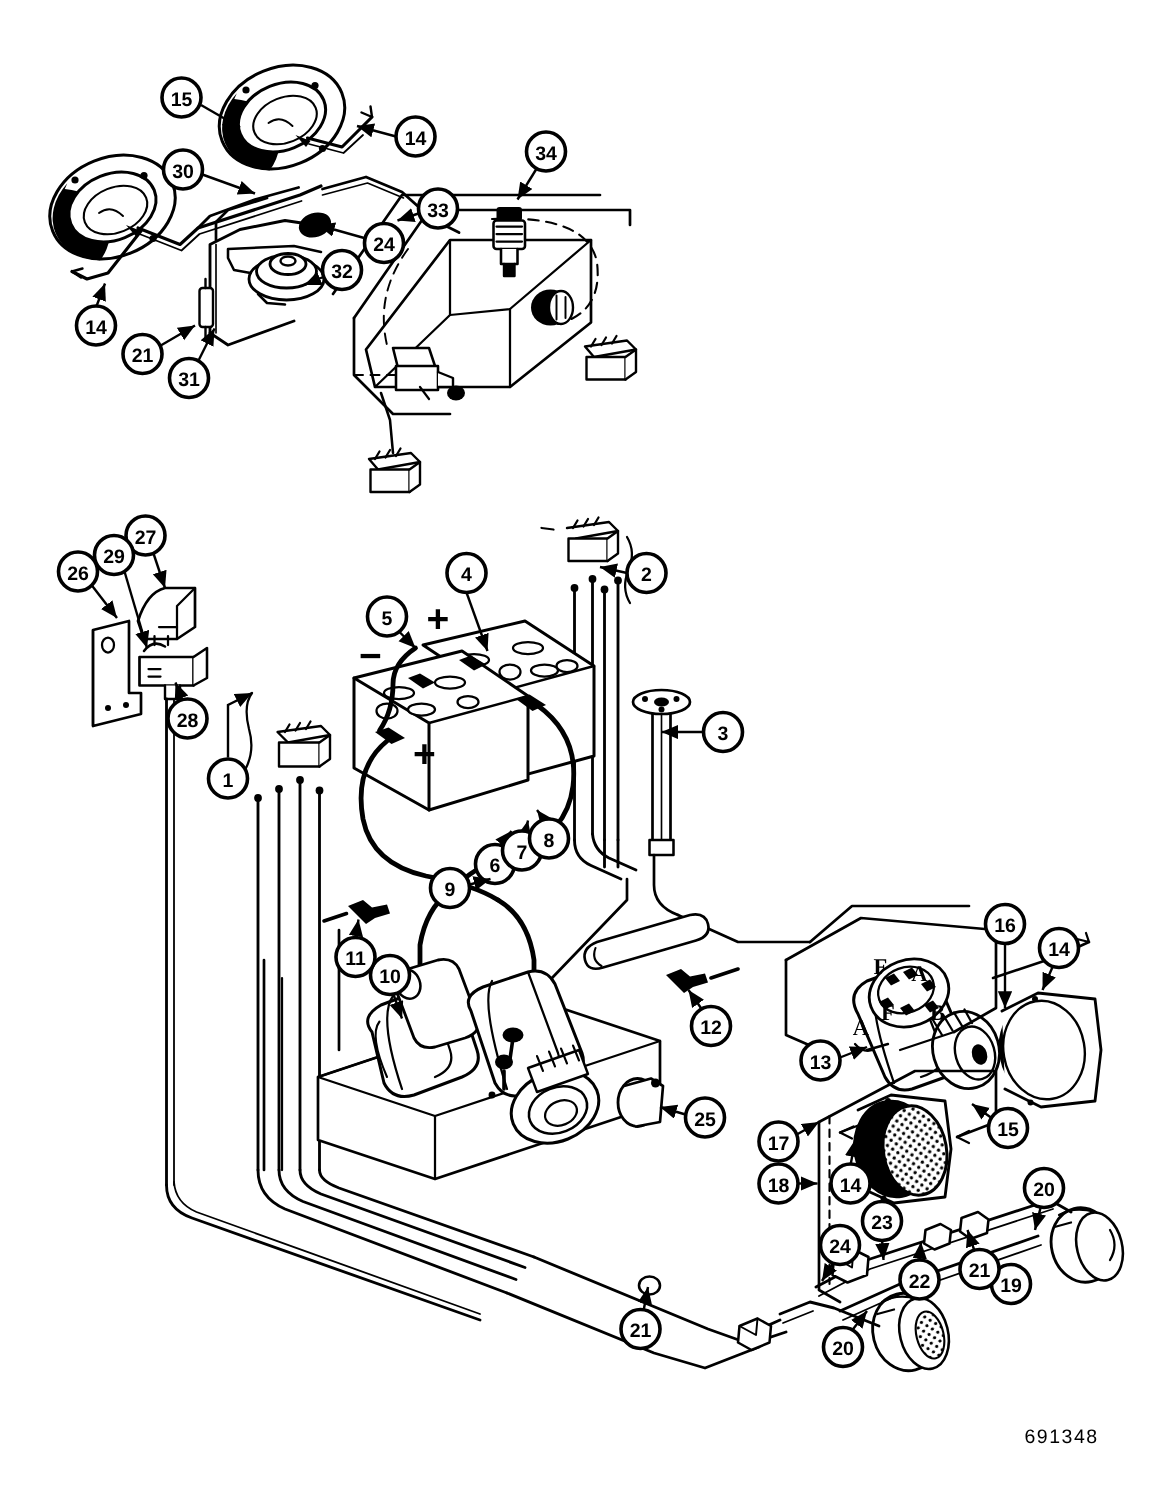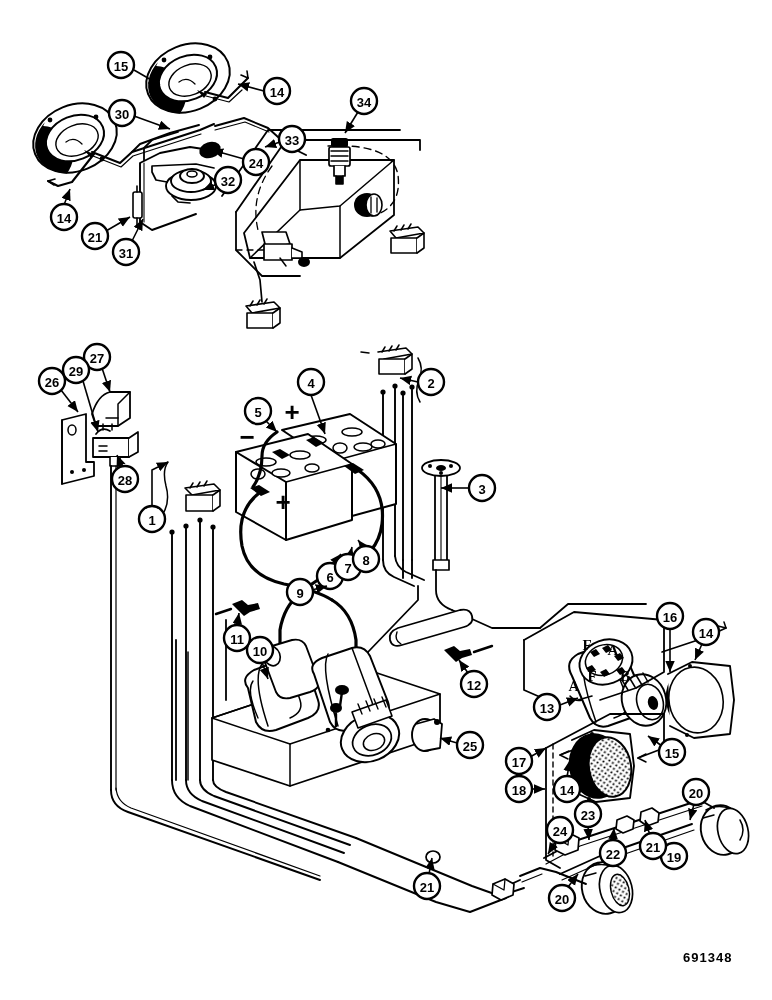--- a/index.html
+++ b/index.html
@@ -17,21 +17,21 @@
     font-family:"Liberation Sans", sans-serif;
     font-weight:bold;
     font-size:13px;
     text-anchor:middle;
     dominant-baseline:central;
     fill:#000;
   }
   .dwg-no{
     position:absolute;
     font-family:"Liberation Sans", sans-serif;
-    font-weight:bold;
+    font-weight:normal;
     font-size:13px;
     letter-spacing:1px;
     color:#000;
   }
   .term{
     font-family:"Liberation Serif", serif;
     font-weight:bold;
     font-size:15px;
     text-anchor:middle;
     dominant-baseline:central;

